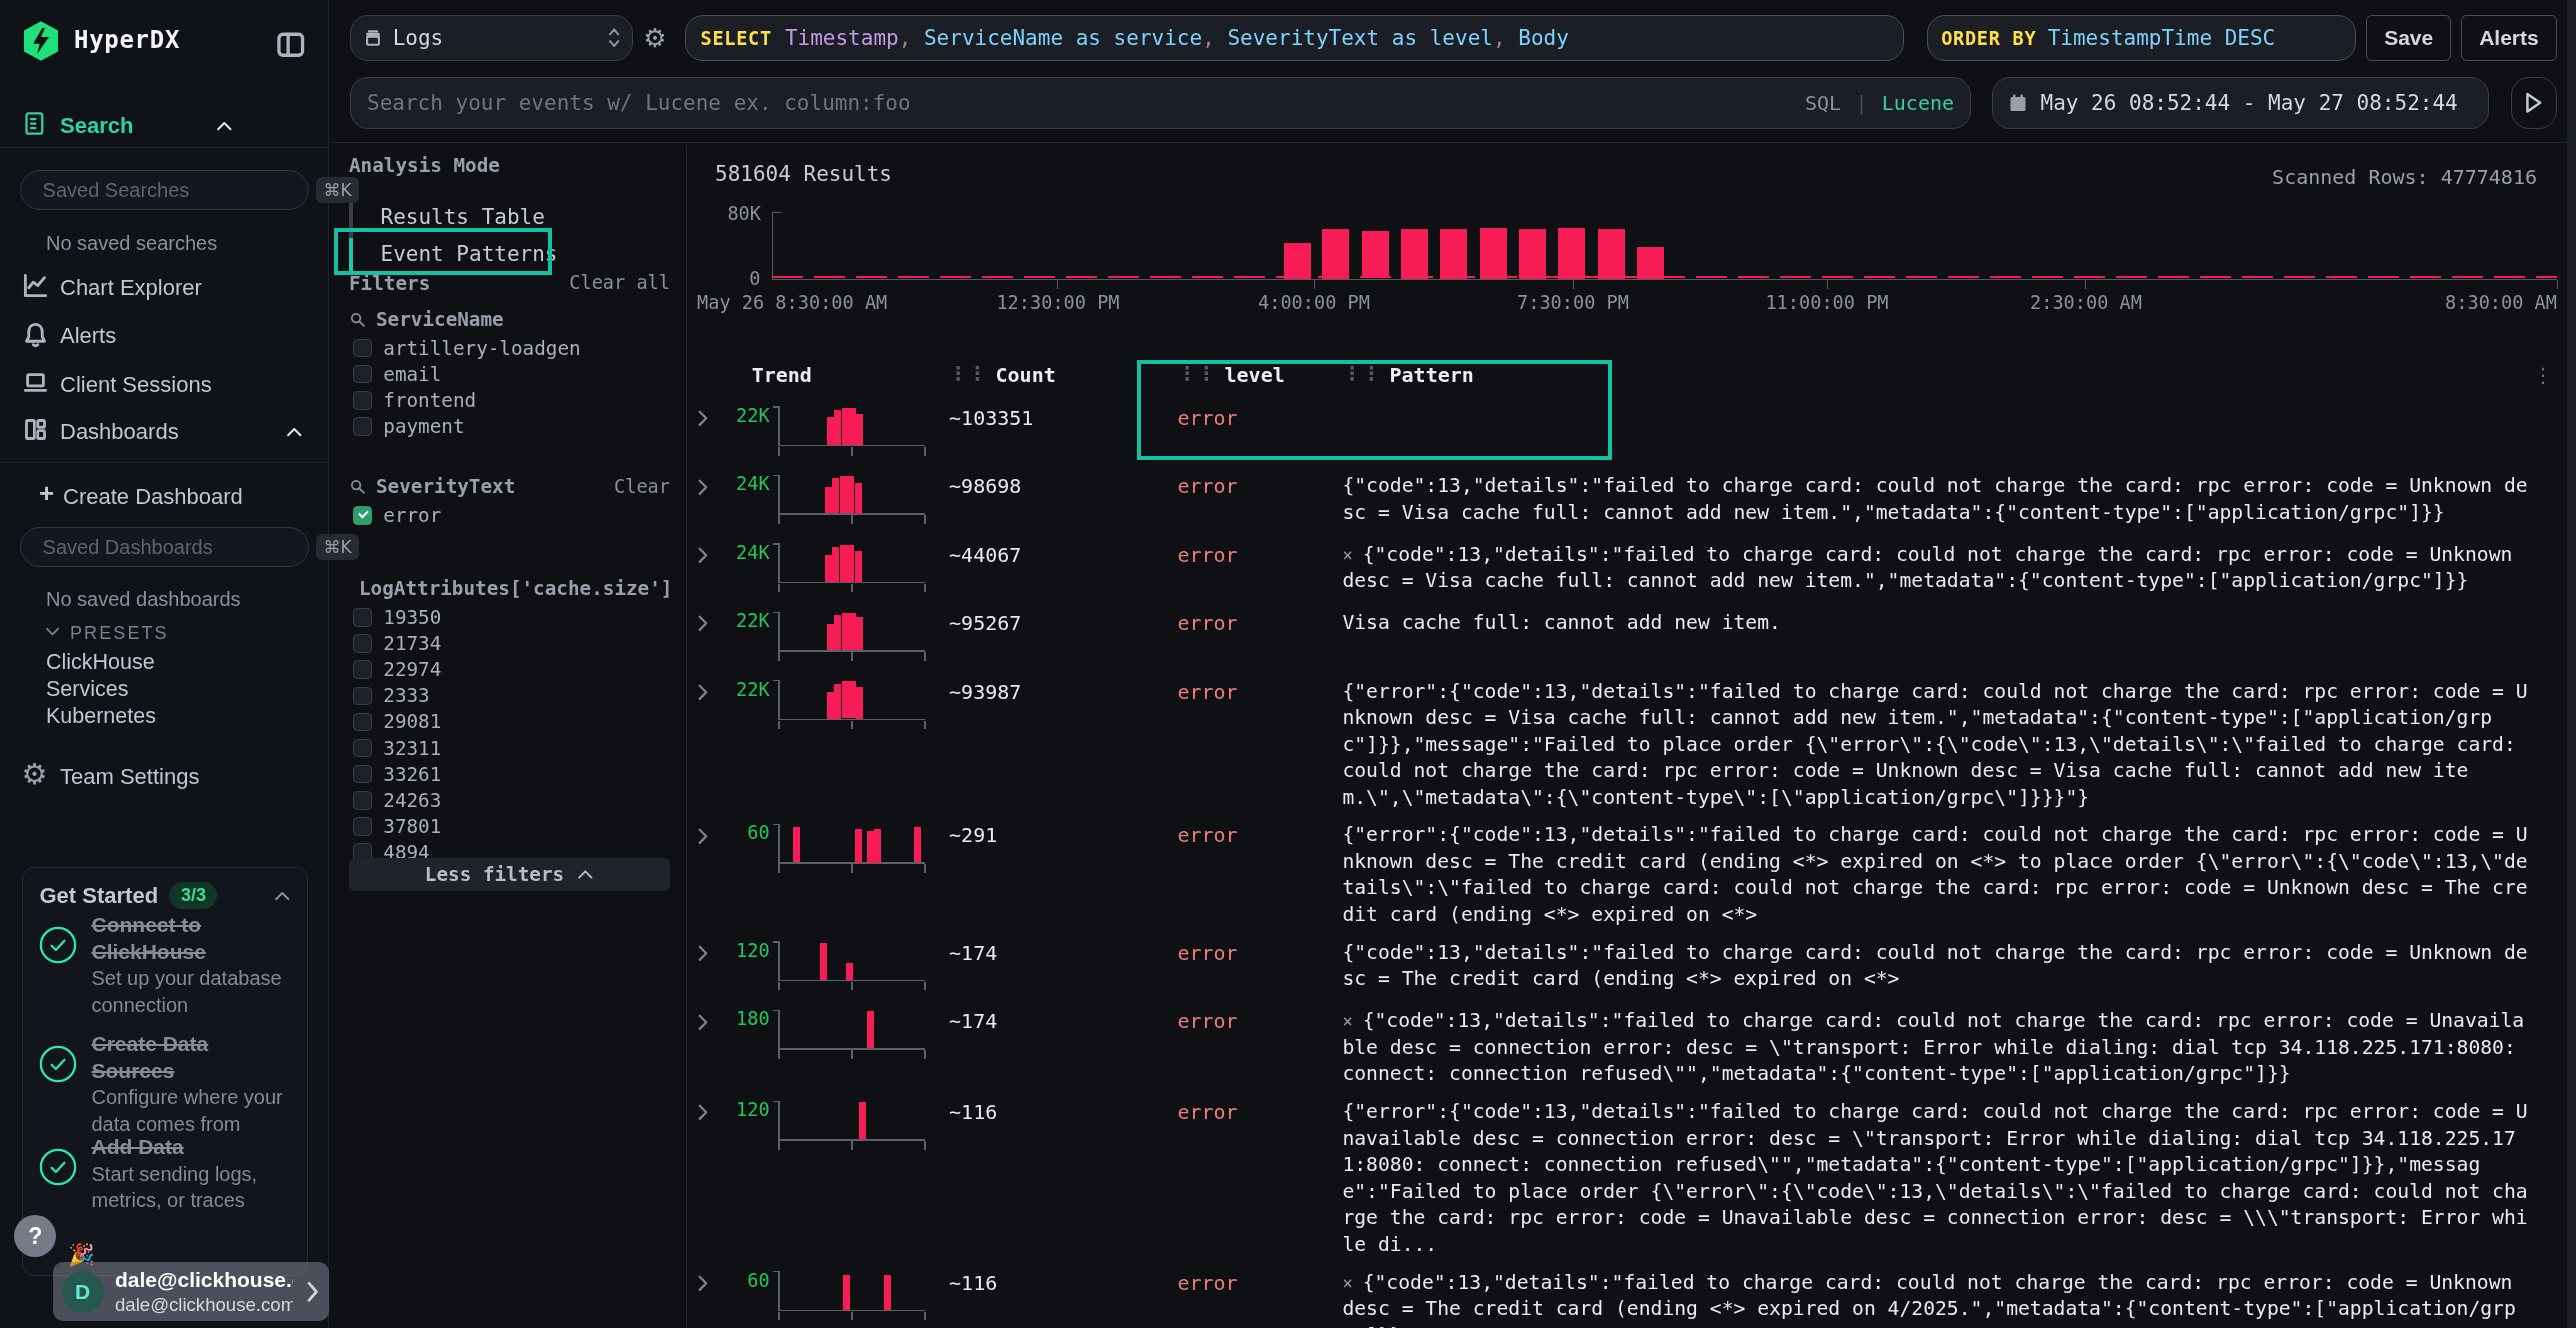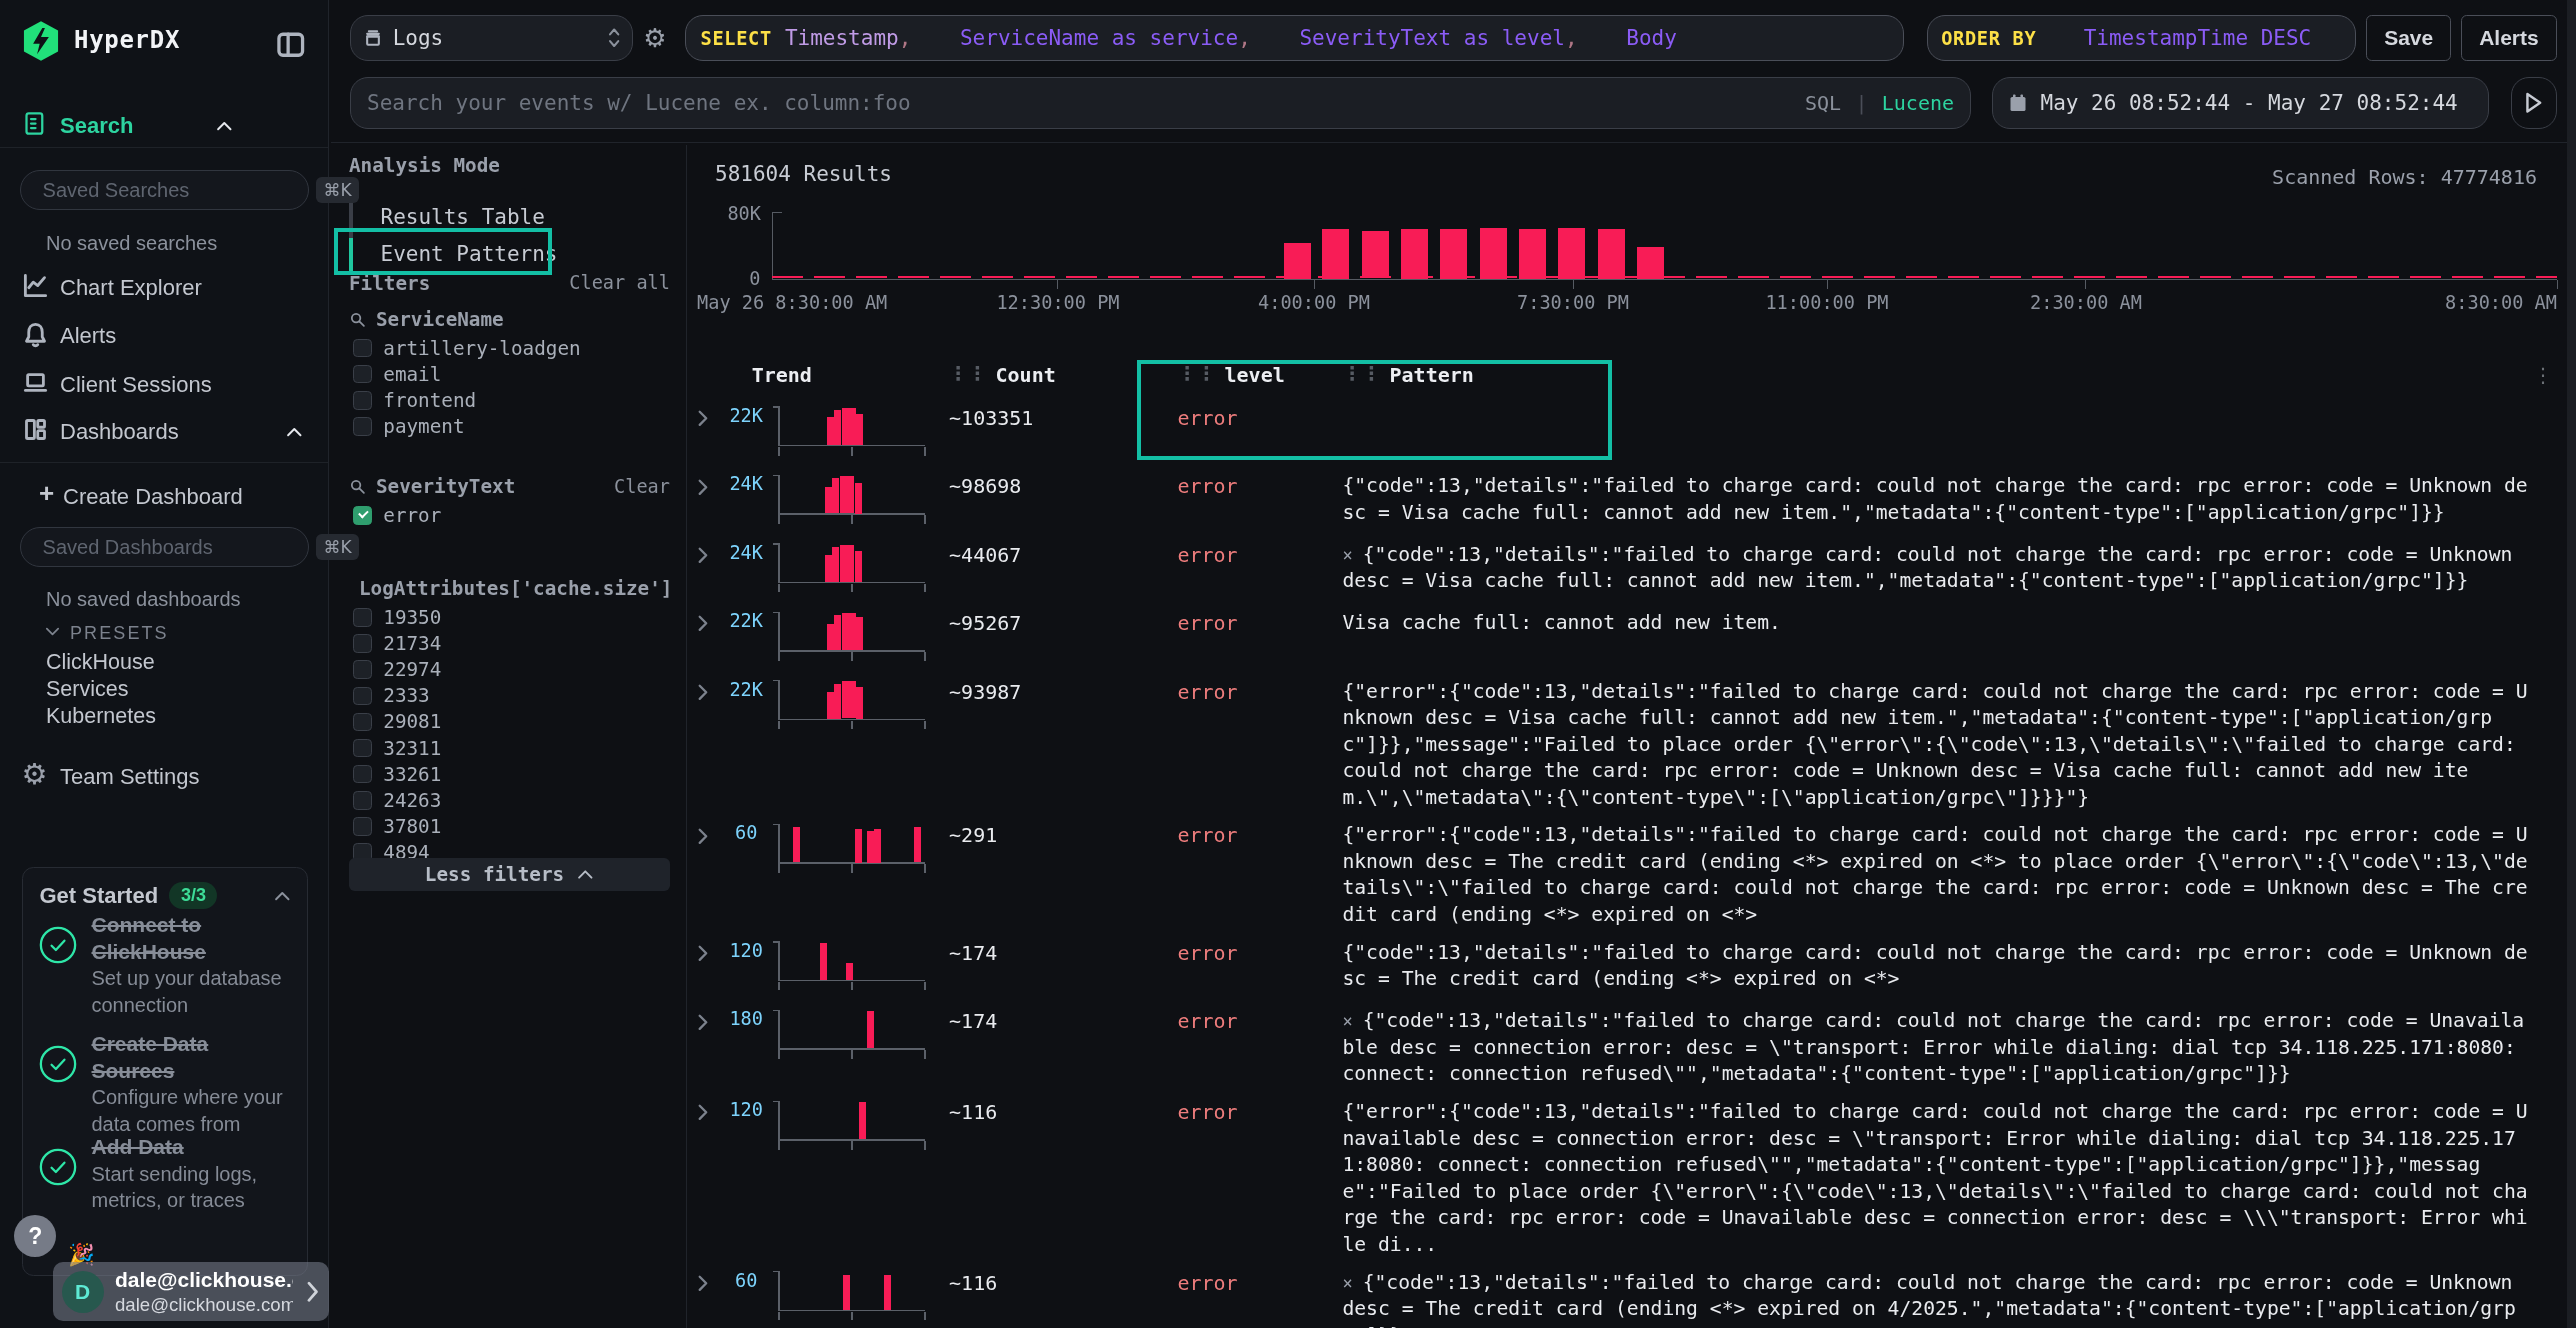--- a/index.html
+++ b/index.html
@@ -81,21 +81,21 @@
     background:#0e1014; border-bottom:1.4px solid #20242b;
   }
   .tb-row1 { position:absolute; left:19.3px; top:15px; right:19.3px; height:46px; display:flex; align-items:center; gap:10px; }
   .tb-row2 { position:absolute; left:19.3px; top:77px; right:19.3px; height:52px; display:flex; align-items:center; gap:21.5px; }
   .box { background:#1b1e24; border:1.4px solid #3a3e47; border-radius:18px; height:46px; display:flex; align-items:center; }
   .source-select { width:283px; padding:0 11.4px; gap:10px; color:#d5d8de; font-size:21px; }
   .updown { margin-left:auto; }
   .query-box { flex:1; border-color:#4a4e58; padding:0 14.3px; gap:13px; margin-left:8.6px; }
   .kw { color:#fde047; font-weight:bold; font-size:18.6px; letter-spacing:0.7px;text-align:right; }
   .qseg { font-size:21px; white-space:pre; }
-  .qc-purple { color:#c09be6; } .qc-salmon { color:#8b5cf6;margin-left:36px; } .qc-comma { color:#b07786; }
+  .qc-purple { color:#c09be6; } .qc-salmon { color:#7dd3fc; } .qc-comma { color:#b07786; }
   .order-box { width:429px; border-color:#4a4e58; padding:0 13px; gap:11.4px; margin-left:13px; }
   .btn { background:transparent; border:1.4px solid #4a4e58; border-radius:5.7px; height:46px;
     color:#d5d8de; font-size:21px; font-weight:bold; padding:0 17px; display:flex; align-items:center; }
   .search-box { flex:1; height:52px; padding:0 15.7px; gap:14.3px; }
   .search-box input { flex:1; background:transparent; border:none; outline:none; color:#c7cbd3; font-size:21px;
      font-family:"DejaVu Sans Mono","Liberation Mono",monospace; }
   .search-box input::placeholder { color:#6f7580; }
   .lang-sql { color:#8b919c; font-size:20px; }
   .lang-div { color:#4a4e58; font-size:20px; }
   .lang-lucene { color:#2dd4a0; font-size:20px; }
@@ -155,21 +155,21 @@
   .th { display:flex; gap:8.6px; font-size:20px; font-weight:bold; color:#eceef2; }
   .handle { color:#565b63; font-size:19.3px; font-family:"DejaVu Sans",sans-serif; line-height:21.5px;}
   .th-trend { width:215px; padding-left:29px; }
   .th-count { width:229px; padding-left:10.7px; }
   .th-level { width:165px; padding-left:10.7px; }
   .th-pattern { flex:1; padding-left:10.7px; }
   .th-menu { width:43px; color:#6b7076; font-size:20px; font-family:"DejaVu Sans",sans-serif; }
   .row { display:flex; min-height:57px; margin-bottom:11.4px; padding-left:5.7px; align-items:flex-start; }
   .c-exp { width:29px; padding-top:4.3px; }
   .c-trend { width:215px; display:flex; }
-  .t-label { width:47px; text-align:center; font-size:18.6px; color:#7dd3fc; padding-top:0; }
+  .t-label { width:47px; text-align:right; font-size:18.6px; color:#22c55e; padding-top:0; }
   .spark { position:relative; width:152px; height:52px; margin-left:8.6px; }
   .spark .sv { position:absolute; left:0; top:1.4px; width:1.4px; height:39px; background:#5b6069; }
   .spark .svt { position:absolute; left:-5.7px; top:1.4px; width:7.2px; height:1.4px; background:#5b6069; }
   .spark .sb { position:absolute; left:0; top:40px; width:147px; height:1.4px; background:#5b6069; }
   .spark .st { position:absolute; top:42px; width:1.4px; height:8.6px; background:#5b6069; }
   .spark .bar { position:absolute; width:6.4px; background:#f81c56; }
   .c-count { width:229px; padding:0 0 0 11.4px; font-size:20px; color:#e9ebef; line-height:26.5px;}
   .c-level { width:165px; padding-left:10.7px; font-size:20px; color:#ee7d7d; line-height:26.5px; }
   .c-pattern { flex:1; padding-left:10.7px; padding-right:43px; font-size:19.7px; line-height:26.5px; color:#e9ebef;
      word-break:break-all; white-space:pre-wrap; }

